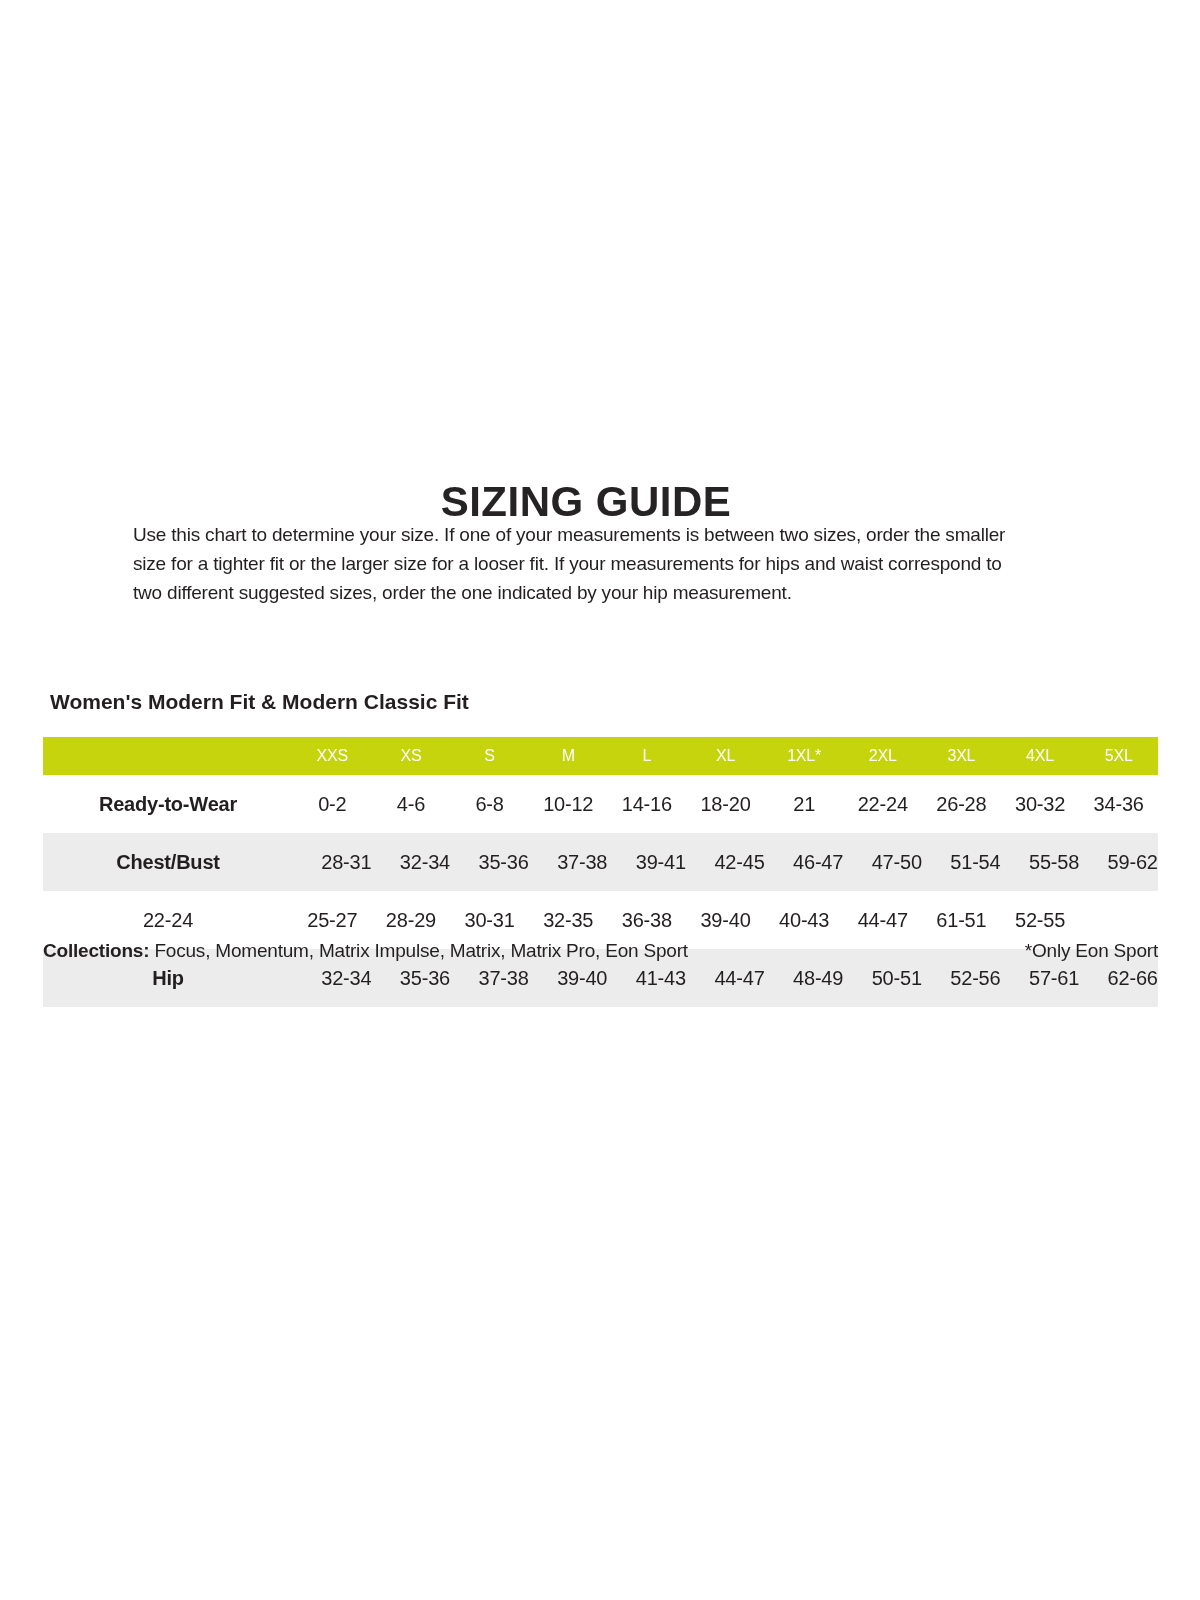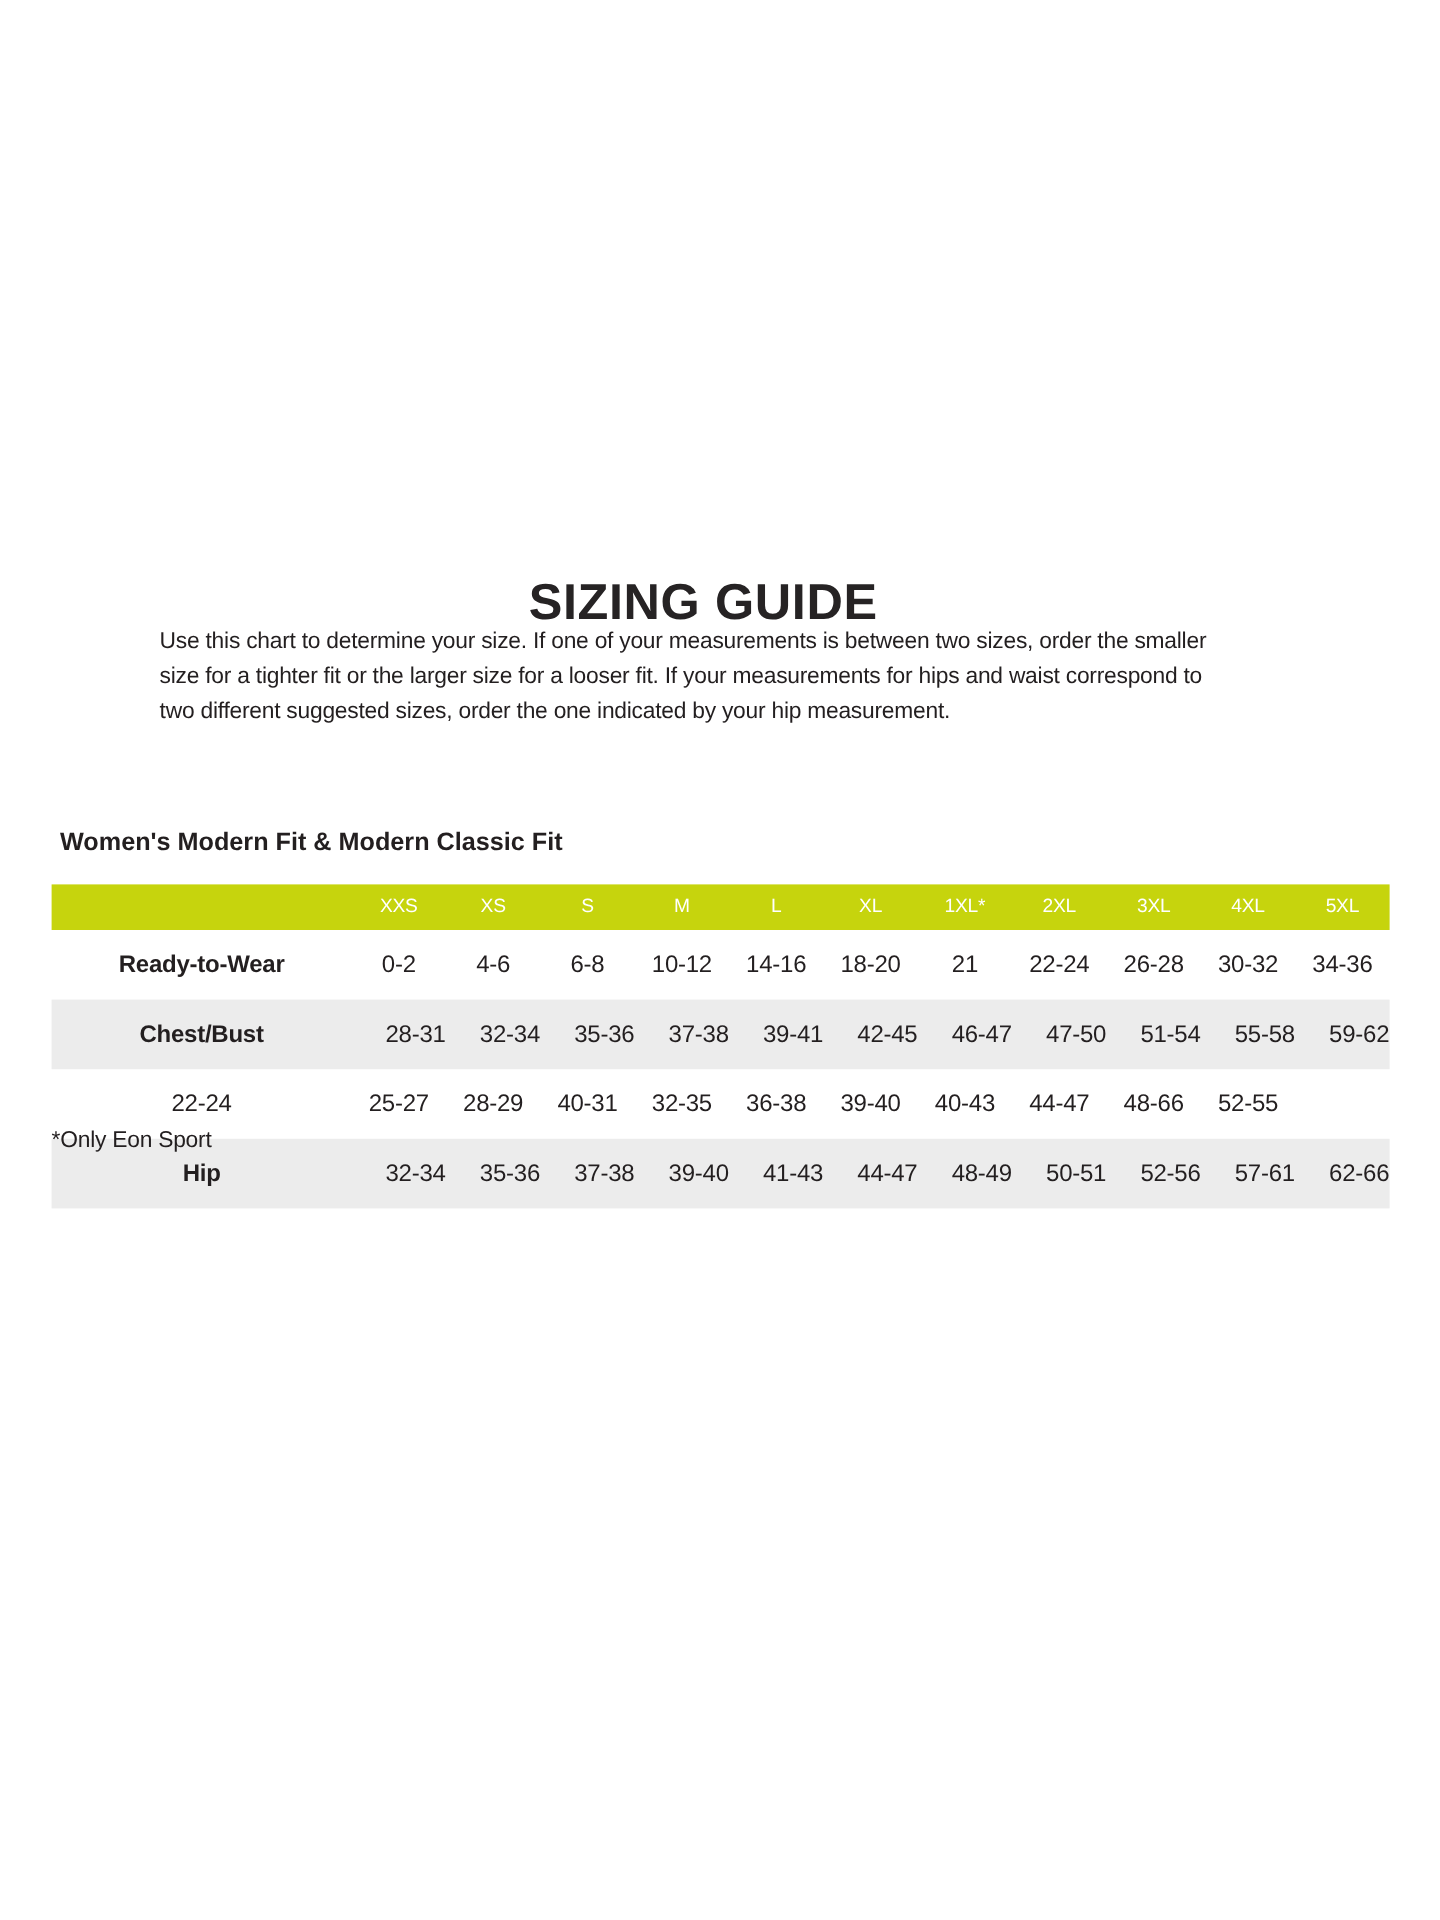--- a/index.html
+++ b/index.html
@@ -142,40 +142,41 @@
       <div class="cell">46-47</div>
       <div class="cell">47-50</div>
       <div class="cell">51-54</div>
       <div class="cell">55-58</div>
       <div class="cell">59-62</div>
     </div>
     <div class="trow data-row">
       <div class="cell">22-24</div>
       <div class="cell">25-27</div>
       <div class="cell">28-29</div>
-      <div class="cell">40-31</div>
+      <div class="cell">30-31</div>
       <div class="cell">32-35</div>
       <div class="cell">36-38</div>
       <div class="cell">39-40</div>
       <div class="cell">40-43</div>
       <div class="cell">44-47</div>
-      <div class="cell">48-66</div>
+      <div class="cell">61-51</div>
       <div class="cell">52-55</div>
     </div>
     <div class="trow data-row alt">
       <div class="cell label-cell">Hip</div>
       <div class="cell">32-34</div>
       <div class="cell">35-36</div>
       <div class="cell">37-38</div>
       <div class="cell">39-40</div>
       <div class="cell">41-43</div>
       <div class="cell">44-47</div>
       <div class="cell">48-49</div>
       <div class="cell">50-51</div>
       <div class="cell">52-56</div>
       <div class="cell">57-61</div>
       <div class="cell">62-66</div>
     </div>
   </div>
 
 <div class="table-footer">
+  <div><span class="collections-label">Collections:</span><span> Focus, Momentum, Matrix Impulse, Matrix, Matrix Pro, Eon Sport</span></div>
   <div>*Only Eon Sport</div>
 </div>
 
 </body></html>

